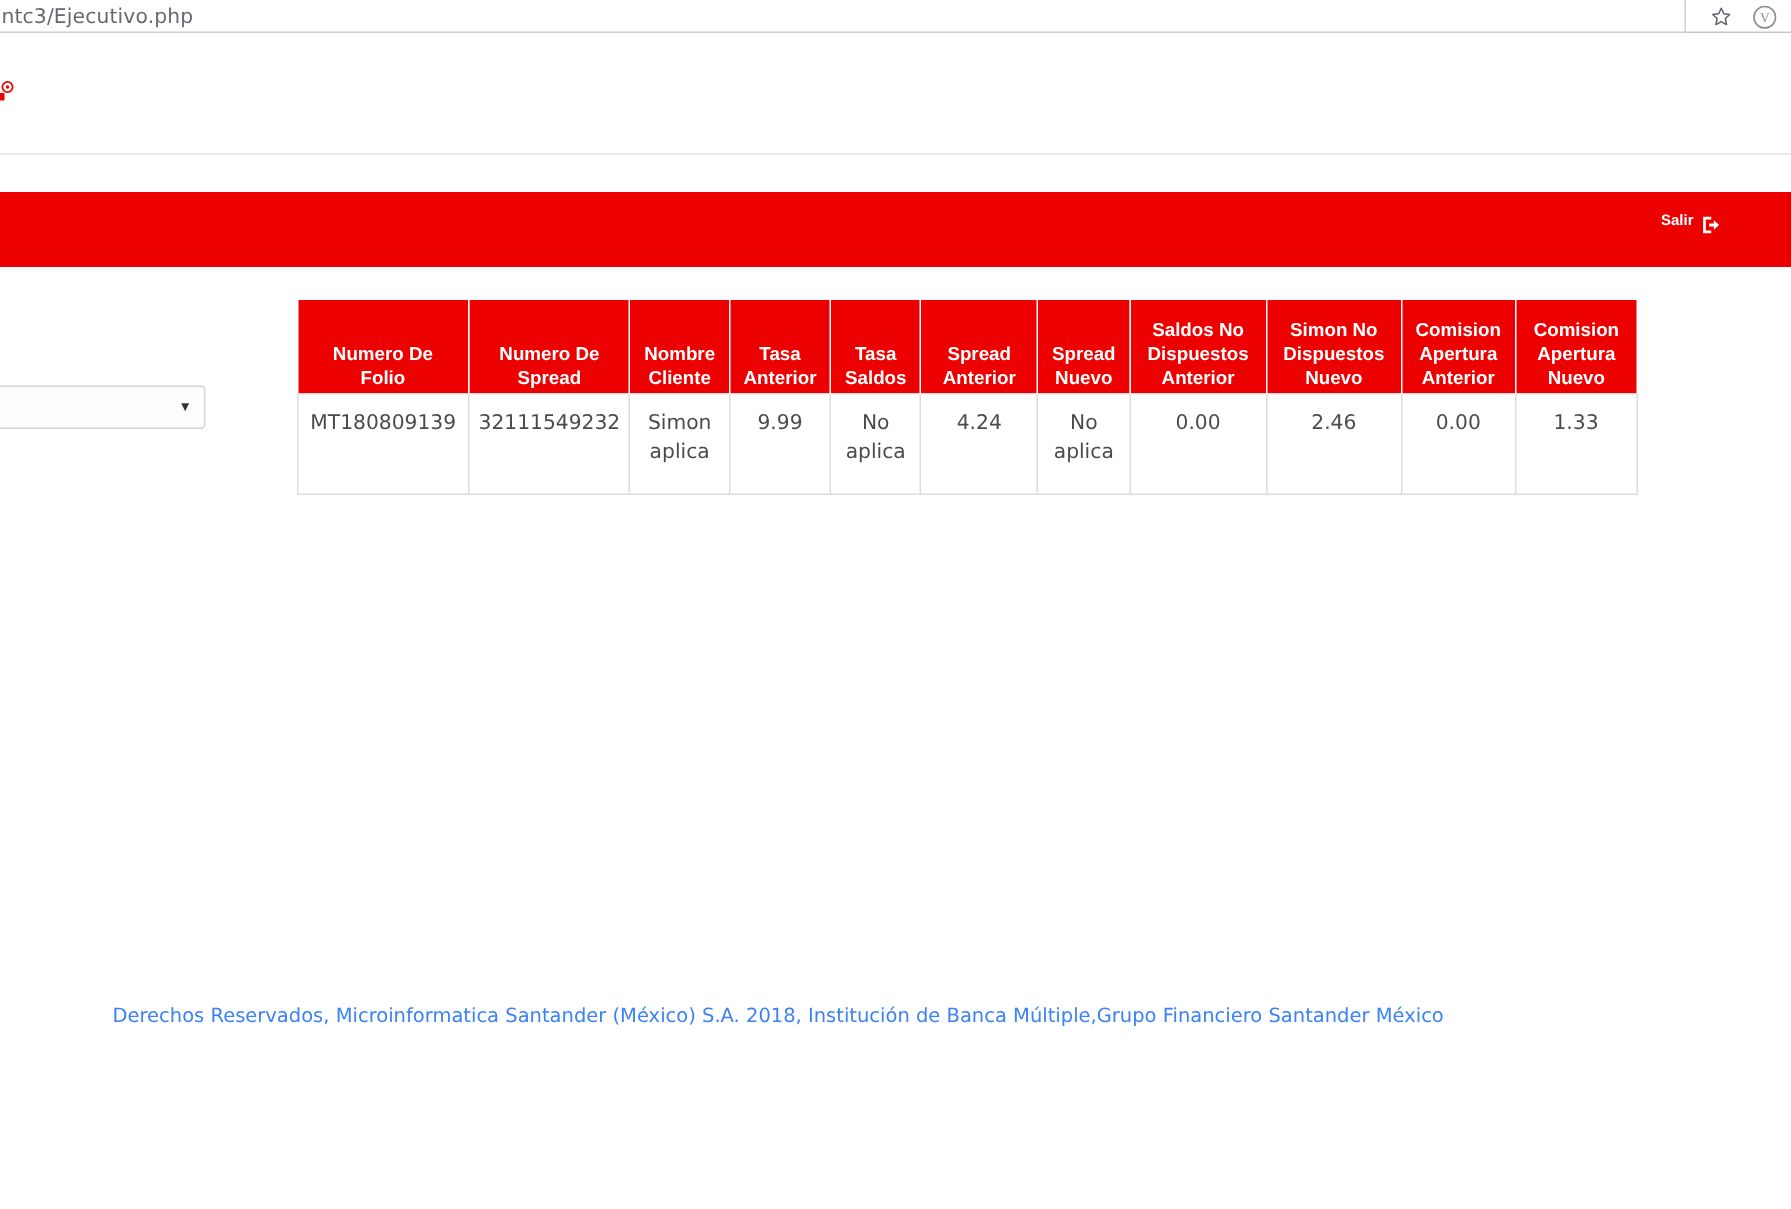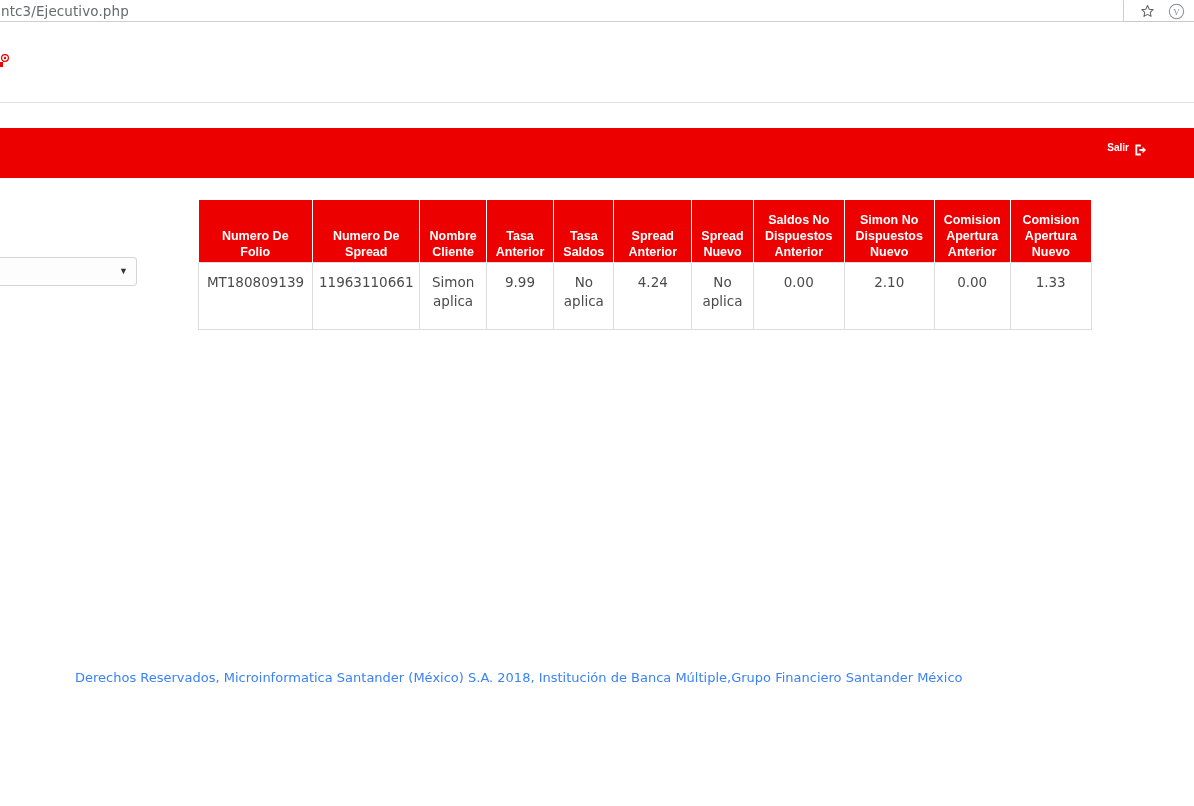--- a/index.html
+++ b/index.html
@@ -260,28 +260,28 @@
         <th>Spread Nuevo</th>
         <th>Saldos No Dispuestos Anterior</th>
         <th>Simon No Dispuestos Nuevo</th>
         <th>Comision Apertura Anterior</th>
         <th>Comision Apertura Nuevo</th>
       </tr>
     </thead>
     <tbody>
       <tr>
         <td>MT180809139</td>
-        <td>11963110661</td>
+        <td>32111549232</td>
         <td>Simon aplica</td>
         <td>9.99</td>
         <td>No aplica</td>
         <td>4.24</td>
         <td>No aplica</td>
         <td>0.00</td>
-        <td>2.10</td>
+        <td>2.46</td>
         <td>0.00</td>
         <td>1.33</td>
       </tr>
     </tbody>
   </table>
 </div>
 
 <div class="footer-text">Derechos Reservados, Microinformatica Santander (México) S.A. 2018, Institución de Banca Múltiple,Grupo Financiero Santander México</div>
 
 </body></html>

